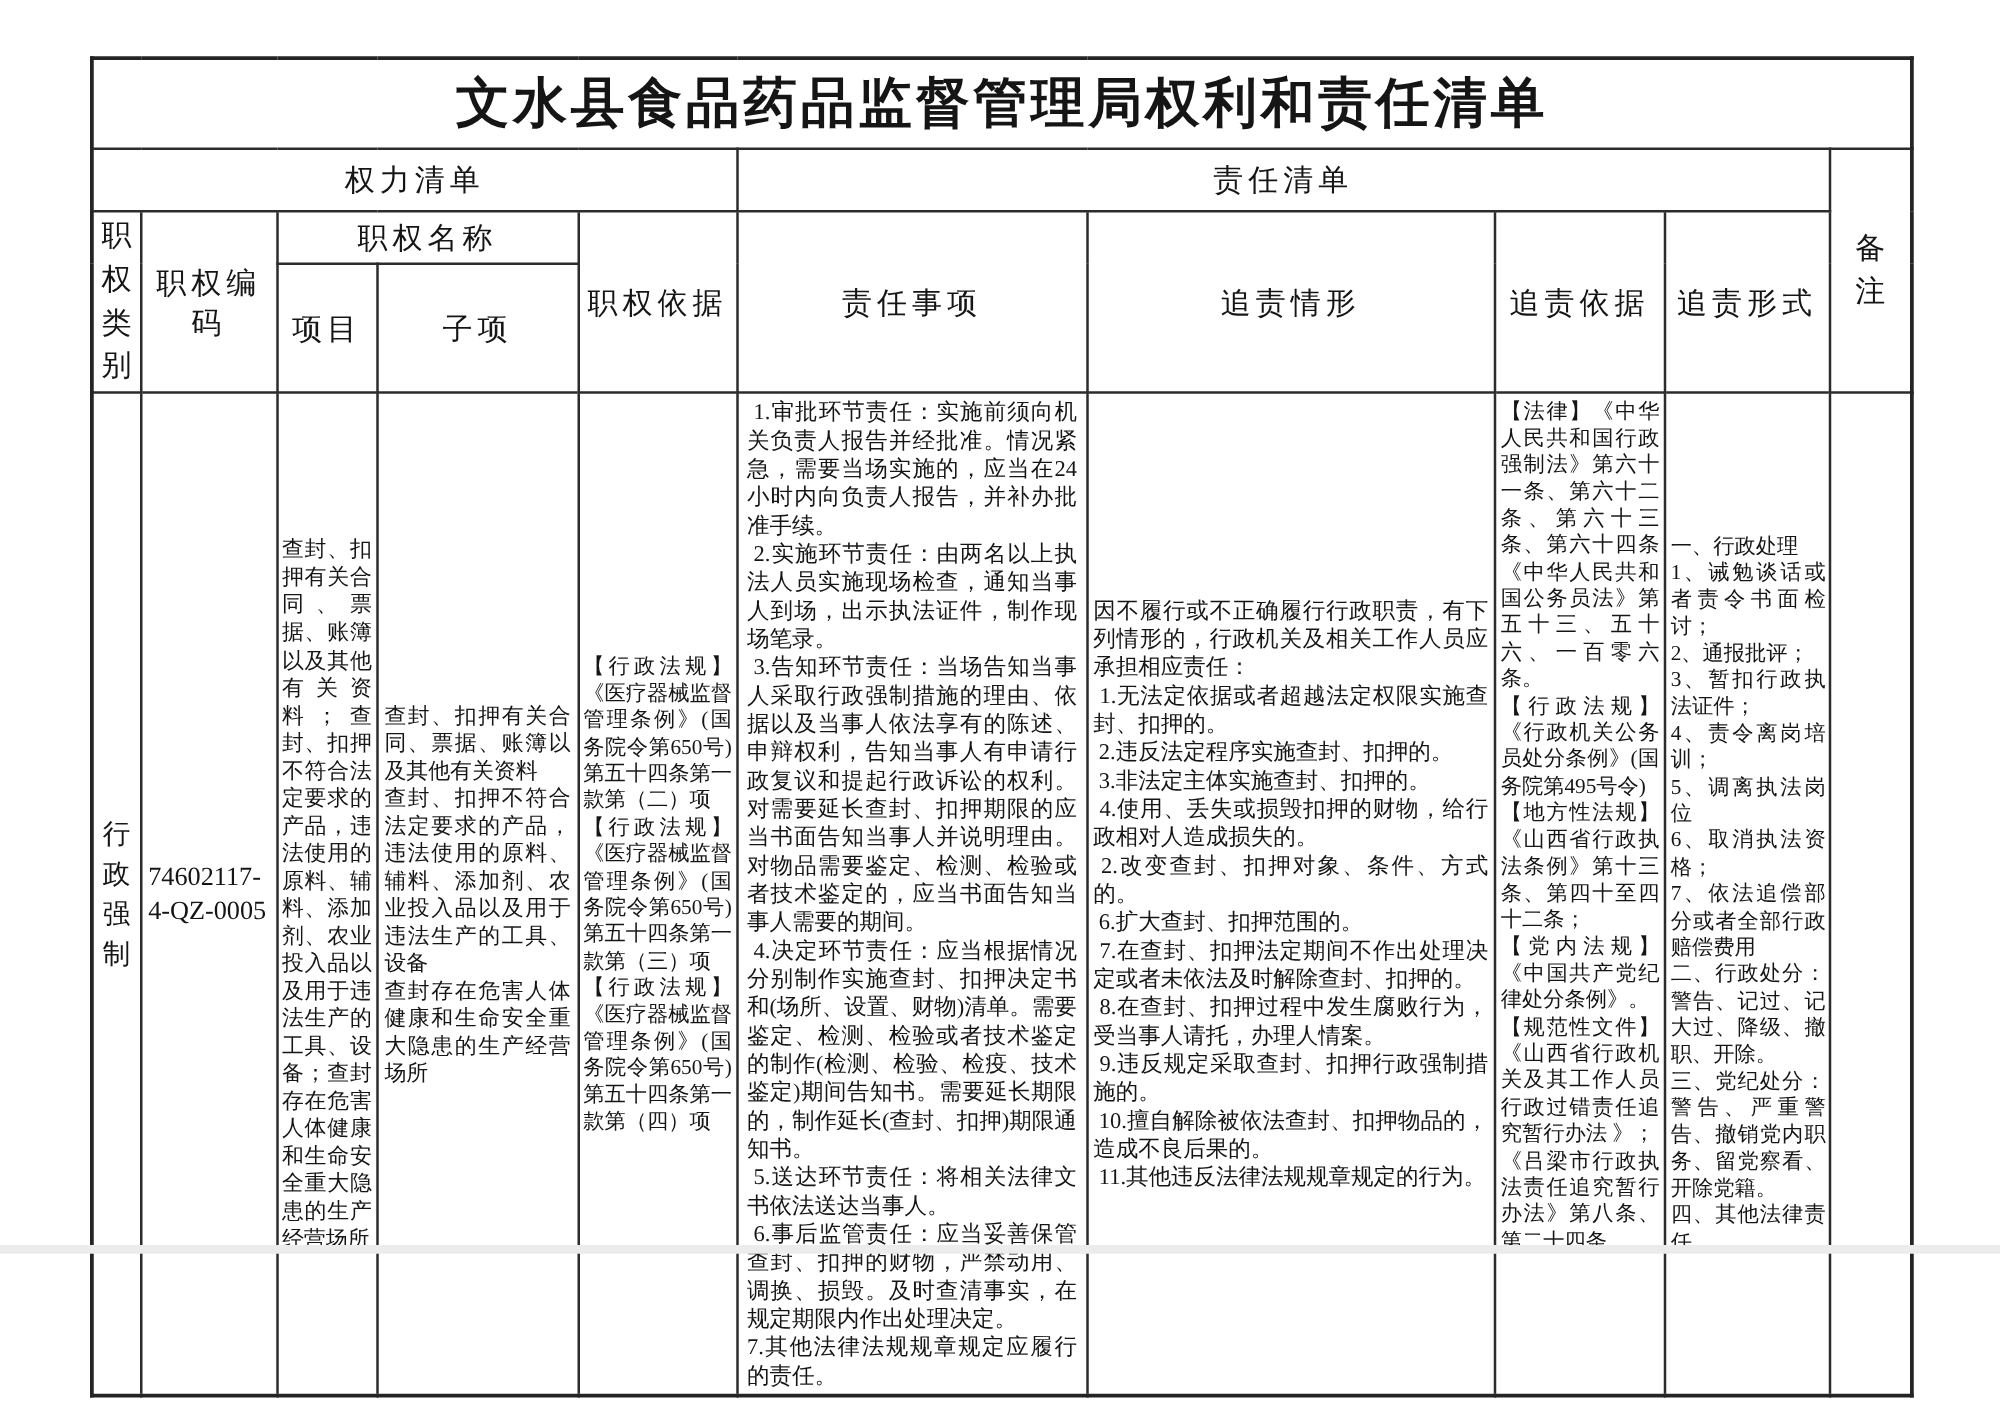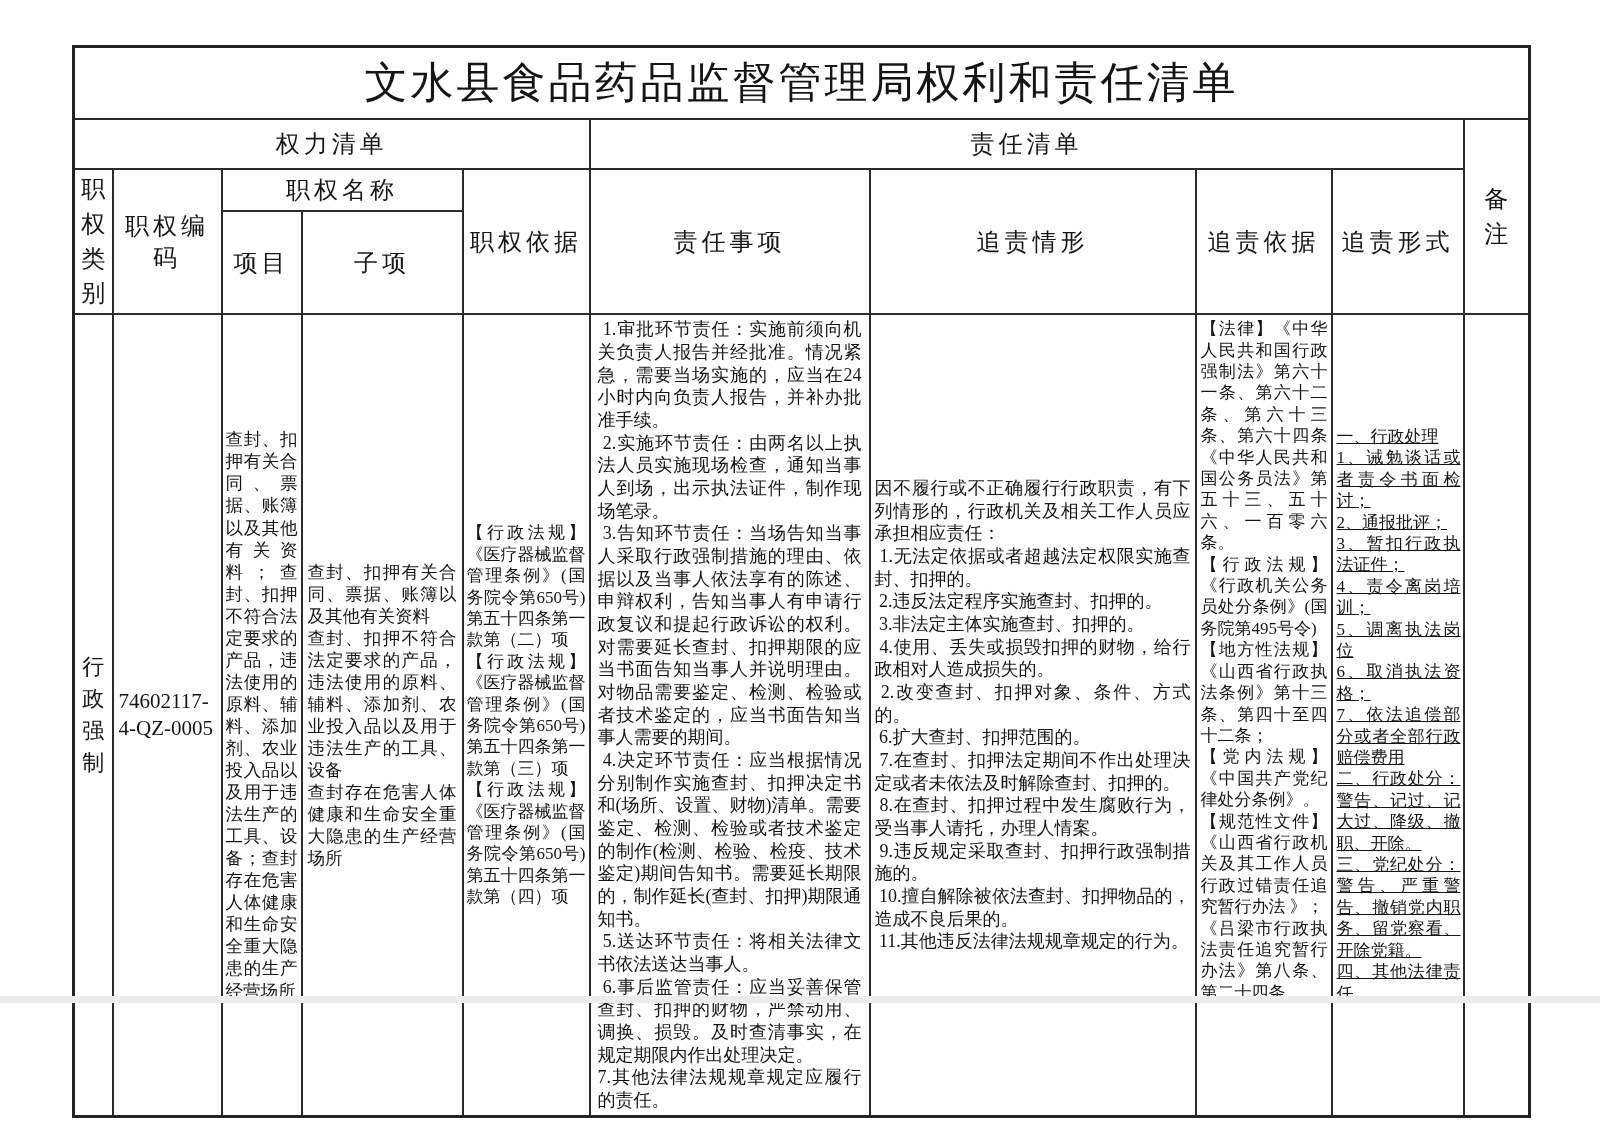--- a/index.html
+++ b/index.html
@@ -10,41 +10,41 @@
   }
   .page{position:relative;width:1600px;height:1131px;overflow:hidden;}
   table.doc{
     position:absolute;left:72px;top:45px;width:1456px;
     border-collapse:collapse;table-layout:fixed;
     border:3px solid #242424;
   }
   td{border:2px solid #2c2c2c;padding:2px 4px;vertical-align:middle;overflow:hidden;}
   
   .r-title td{
-    height:66px;font-size:43px;font-weight:normal;text-align:center;
+    height:66px;font-size:43px;font-weight:bold;text-align:center;
     letter-spacing:3px;
   }
   
   .r-h1 td{height:44px;font-size:24px;text-align:center;letter-spacing:4px;}
   .r-h2 td{height:26px;font-size:24px;text-align:center;letter-spacing:4px;}
   .r-h3 td{height:86px;font-size:24px;text-align:center;letter-spacing:4px;margin-left:16px;}
   
   .vtext{width:1.1em;margin:0 auto;line-height:1.45;text-align:center;letter-spacing:0;}
   
   .r-data td{font-size:17.5px;line-height:1.26;}
   .r-data .para{margin:0;text-align:justify;white-space:pre-wrap;word-break:break-word;}
   .c-cat{font-size:22px !important;}
   .c-code{font-size:21px !important;word-break:break-all;padding:2px 5px;line-height:1.3;}
   .c-item{padding:2px 3px;text-align:justify;}
   .c-sub{padding:2px 5px;}
   .c-basis{padding:2px 3px;font-size:17px !important;}
   .c-resp{vertical-align:top;font-size:18px !important;padding:3px 7px;}
   .c-situ{font-size:18px !important;padding:18px 4px;}
   .c-abasis{vertical-align:top;font-size:17px !important;padding:3px 3px 3px 4px;}
-  .c-forms{font-size:17px !important;padding:2px 2px 2px 4px;text-decoration:underline;}
+  .c-forms{font-size:17px !important;padding:2px 2px 2px 4px;}
   .c-remark{}
   
   .scan-line{position:absolute;left:0;top:996px;width:1600px;height:7px;background:#ececec;}
 </style>
 </head>
 <body>
 
 <div class="page">
   <table class="doc">
     <colgroup>

